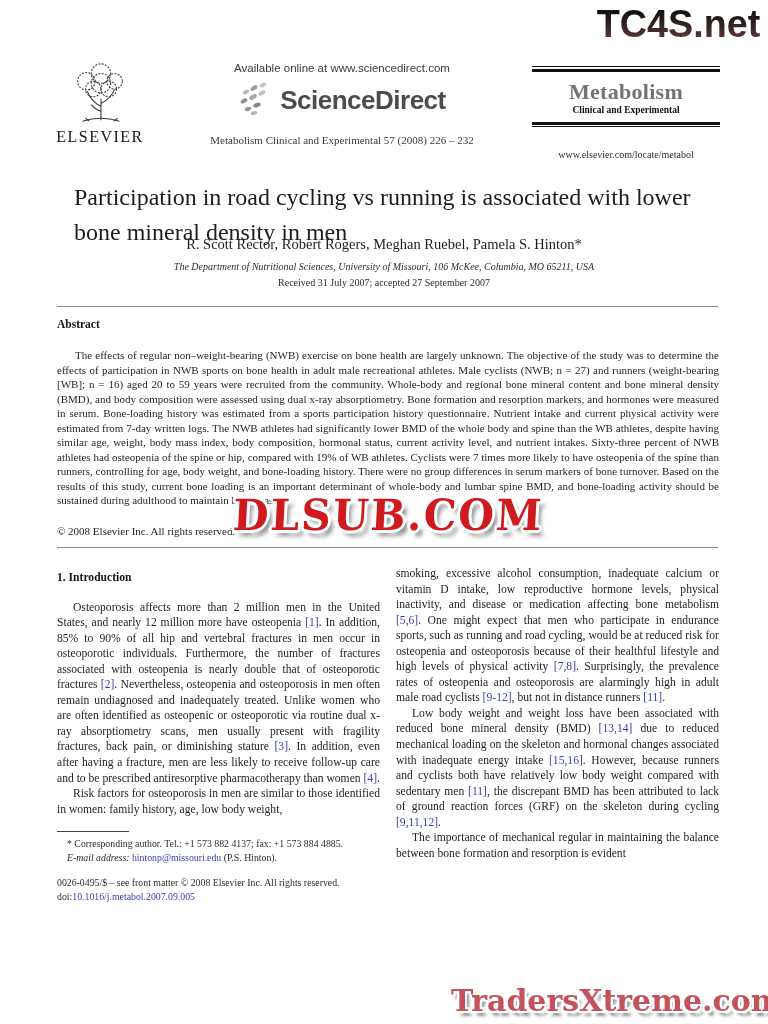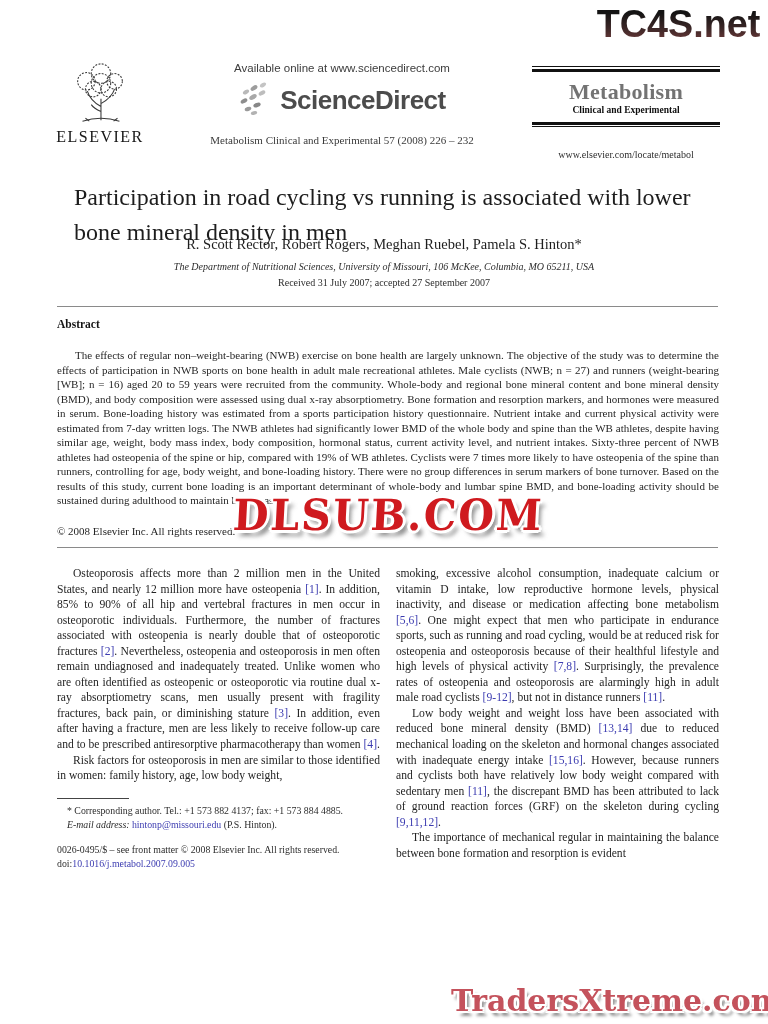--- a/index.html
+++ b/index.html
@@ -171,20 +171,21 @@
   <div class="abstract-head">Abstract</div>
   <div class="abstract-body">The effects of regular non–weight-bearing (NWB) exercise on bone health are largely unknown. The objective of the study was to determine the effects of participation in NWB sports on bone health in adult male recreational athletes. Male cyclists (NWB; n = 27) and runners (weight-bearing [WB]; n = 16) aged 20 to 59 years were recruited from the community. Whole-body and regional bone mineral content and bone mineral density (BMD), and body composition were assessed using dual x-ray absorptiometry. Bone formation and resorption markers, and hormones were measured in serum. Bone-loading history was estimated from a sports participation history questionnaire. Nutrient intake and current physical activity were estimated from 7-day written logs. The NWB athletes had significantly lower BMD of the whole body and spine than the WB athletes, despite having similar age, weight, body mass index, body composition, hormonal status, current activity level, and nutrient intakes. Sixty-three percent of NWB athletes had osteopenia of the spine or hip, compared with 19% of WB athletes. Cyclists were 7 times more likely to have osteopenia of the spine than runners, controlling for age, body weight, and bone-loading history. There were no group differences in serum markers of bone turnover. Based on the results of this study, current bone loading is an important determinant of whole-body and lumbar spine BMD, and bone-loading activity should be sustained during adulthood to maintain bone mass.</div>
   <div class="abstract-copy">© 2008 Elsevier Inc. All rights reserved.</div>
 
   <div class="wm-dlsub">DLSUB.COM</div>
 
   <div class="hr-thin hr2"></div>
 
   <div class="columns">
     <div class="col">
+      <div class="sec-head">1. Introduction</div>
       <p>Osteoporosis affects more than 2 million men in the United States, and nearly 12 million more have osteopenia <span class="ref">[1]</span>. In addition, 85% to 90% of all hip and vertebral fractures in men occur in osteoporotic individuals. Furthermore, the number of fractures associated with osteopenia is nearly double that of osteoporotic fractures <span class="ref">[2]</span>. Nevertheless, osteopenia and osteoporosis in men often remain undiagnosed and inadequately treated. Unlike women who are often identified as osteopenic or osteoporotic via routine dual x-ray absorptiometry scans, men usually present with fragility fractures, back pain, or diminishing stature <span class="ref">[3]</span>. In addition, even after having a fracture, men are less likely to receive follow-up care and to be prescribed antiresorptive pharmacotherapy than women <span class="ref">[4]</span>.</p>
       <p>Risk factors for osteoporosis in men are similar to those identified in women: family history, age, low body weight,</p>
 
       <div class="footnote">
         <div class="fn-rule"></div>
         <div class="fn-line1">* Corresponding author. Tel.: +1 573 882 4137; fax: +1 573 884 4885.</div>
         <div class="fn-line2">
           <span class="em">E-mail address:</span>
           <span class="link">hintonp@missouri.edu</span>
           <span>(P.S. Hinton).</span>

